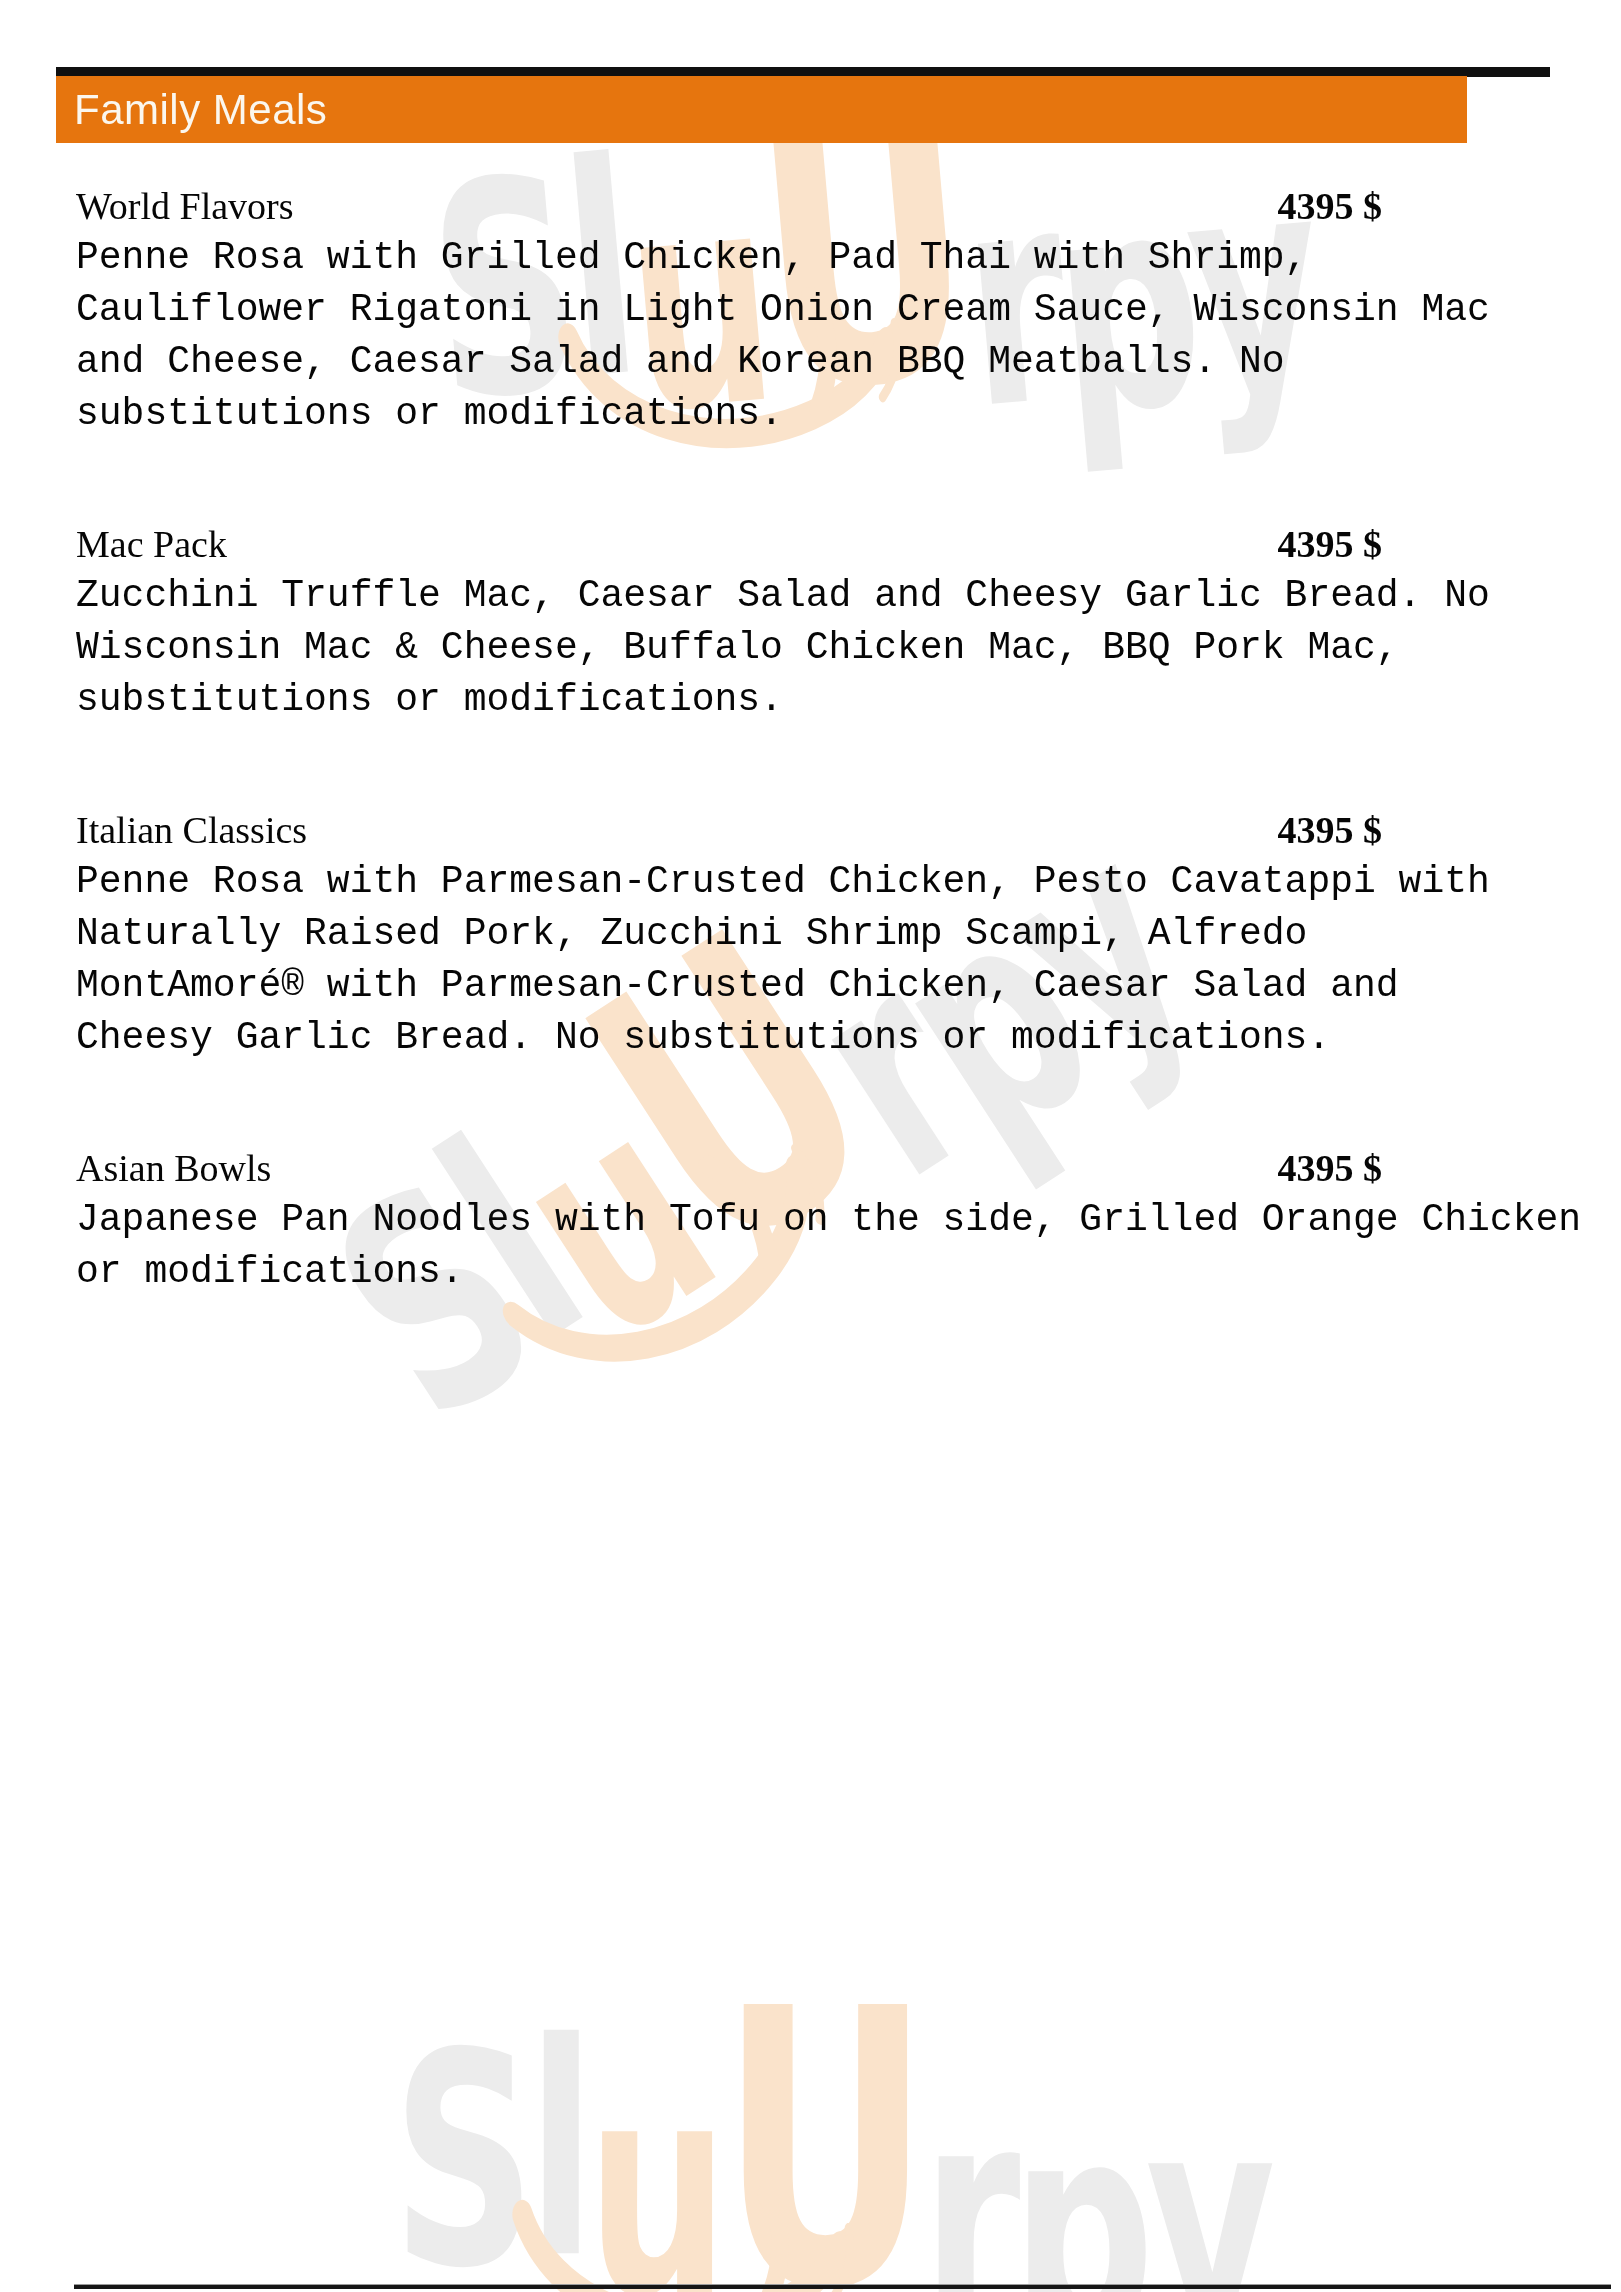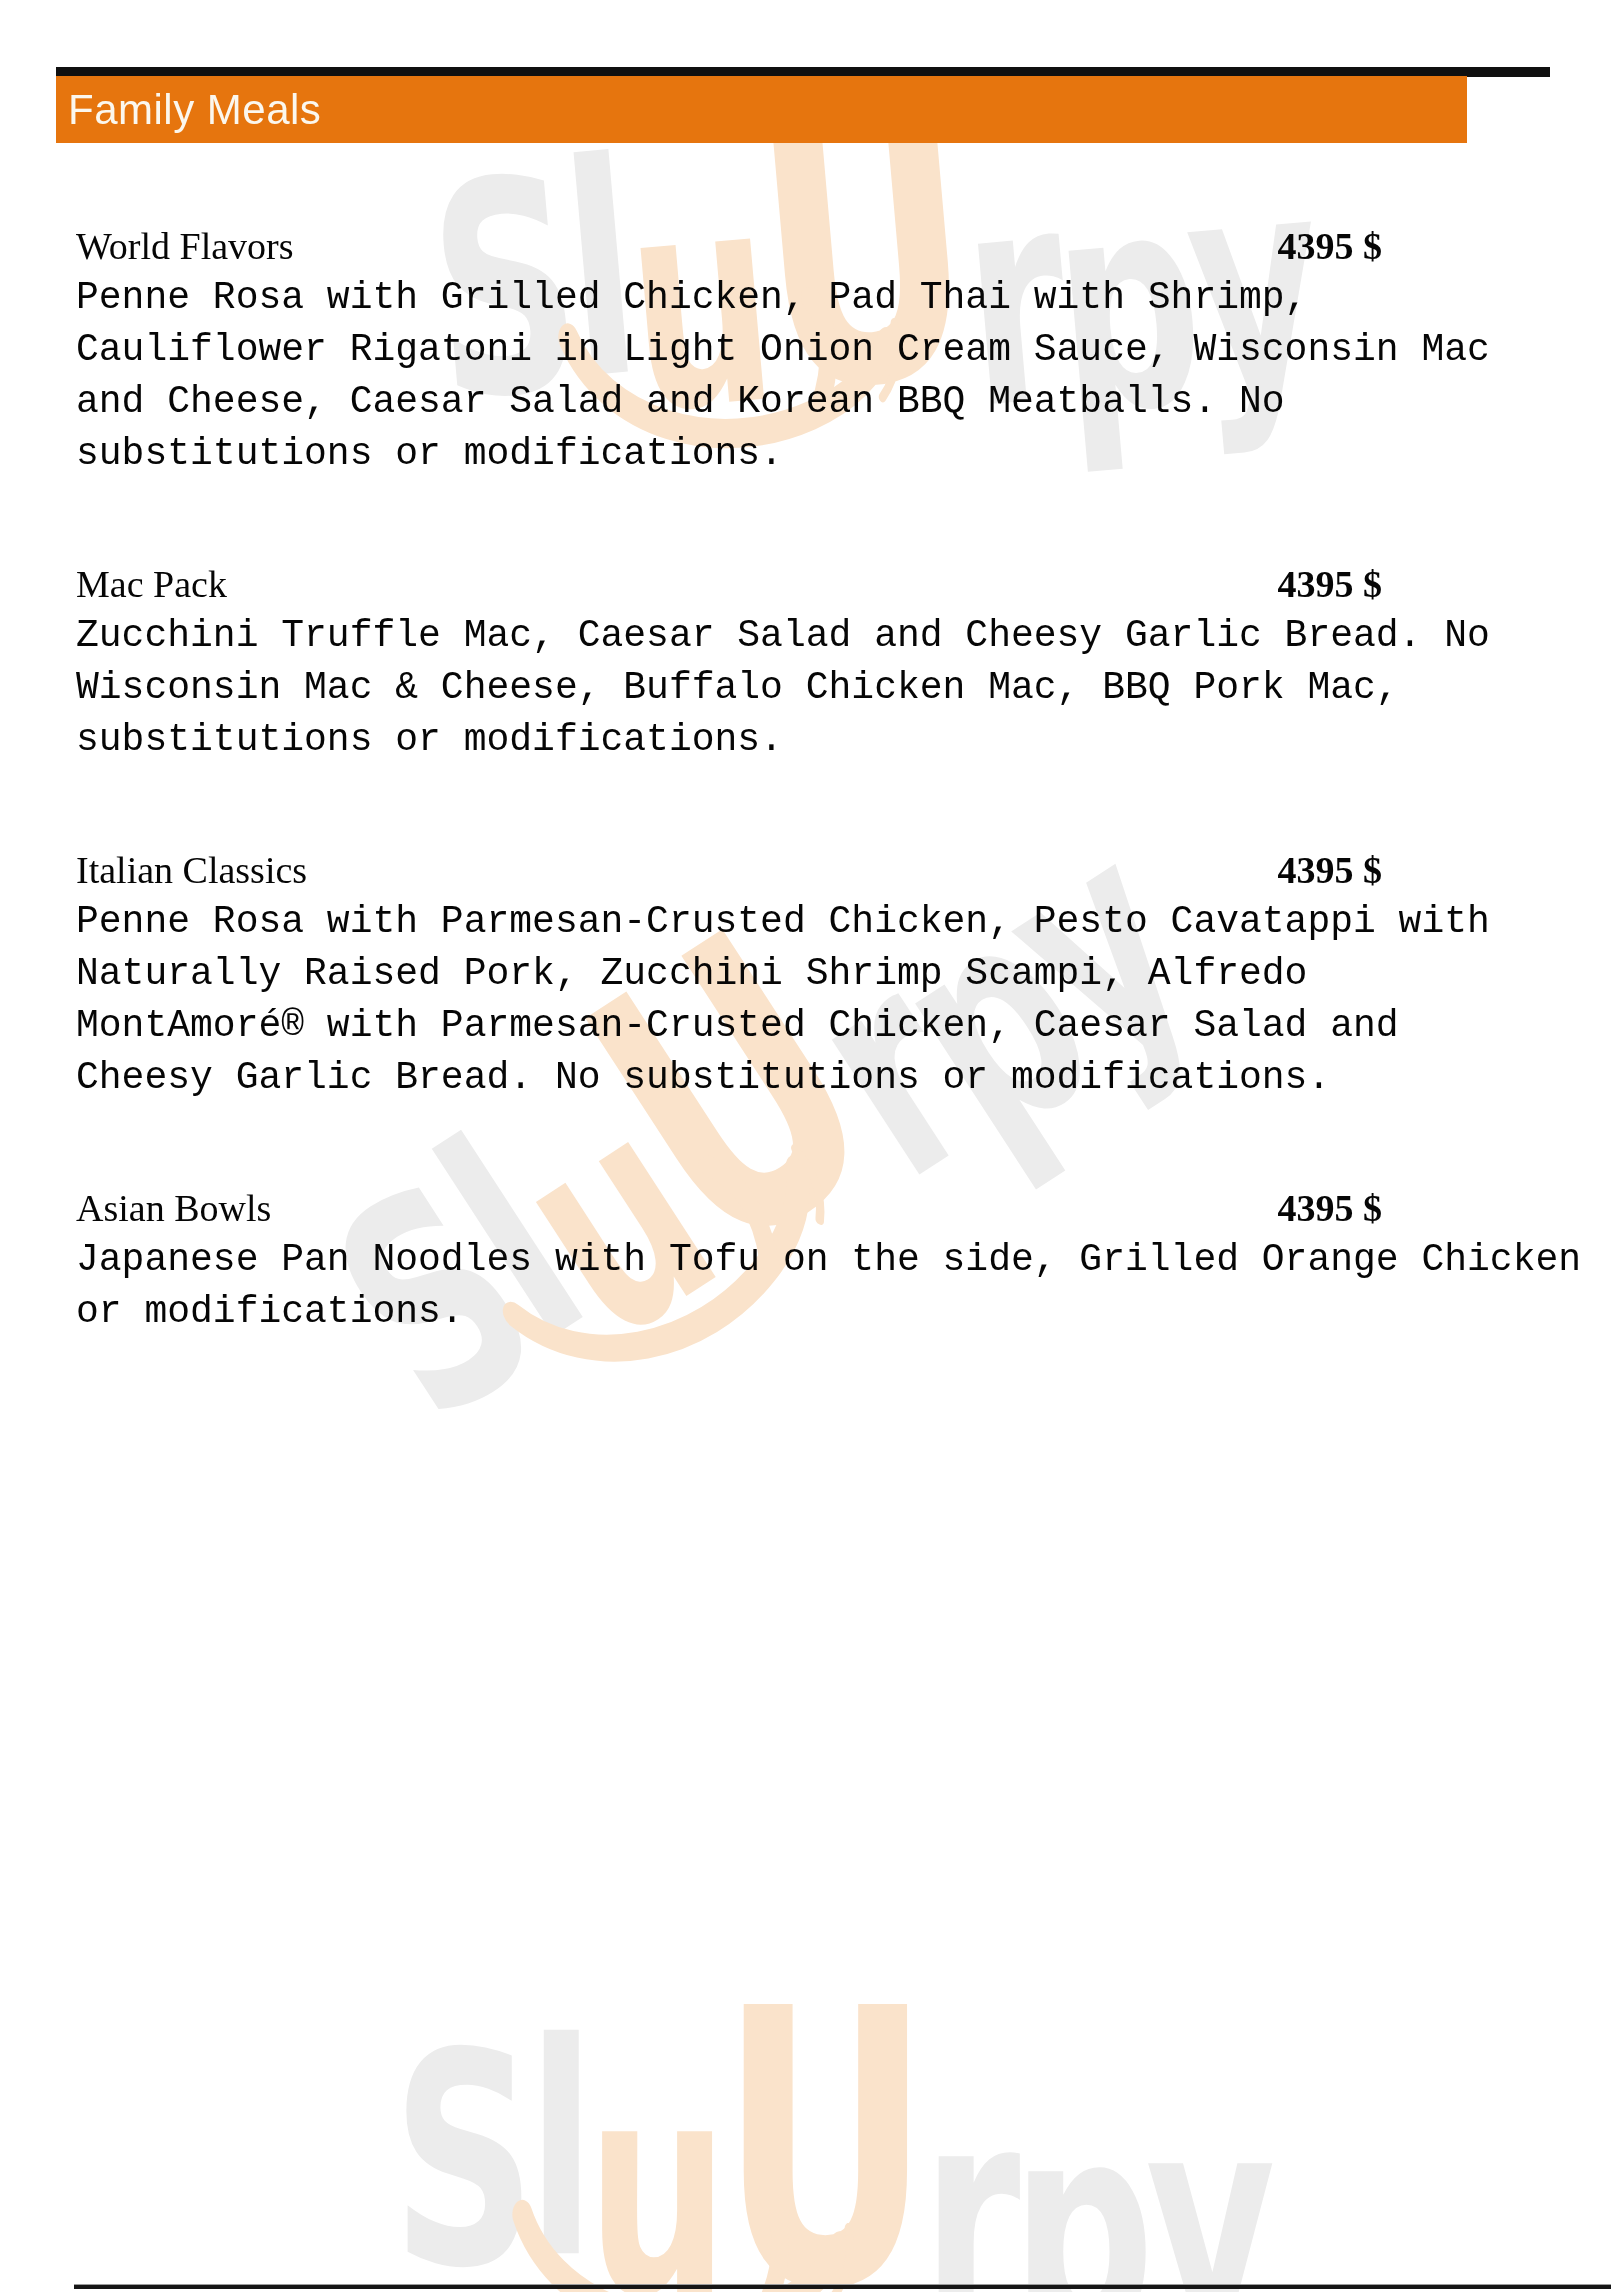--- a/index.html
+++ b/index.html
@@ -45,41 +45,41 @@
     position:absolute;left:56px;top:67px;
     width:1494px;height:9.8px;
     background:#101010;z-index:2;
   }
   .section-header{
     position:absolute;left:56px;top:76px;
     width:1411px;height:67px;
     background:#e6750e;
     z-index:2;
     display:flex;align-items:center;
-    padding-left:12px;box-sizing:border-box;
+    padding-left:18px;box-sizing:border-box;
   }
   .section-title{
     font-family:"Liberation Sans", sans-serif;
     font-size:42px;
     color:#fbf7ee;
     letter-spacing:0.5px;
   }
   .bottom-rule{
     position:absolute;left:74px;top:2284px;
     width:1537px;height:4.9px;
     background:linear-gradient(#9b9b9b 1px,#161616 1px);
     z-index:2;
   }
 
   
   .items{
     position:absolute;left:76px;top:180px;
     width:1306px;z-index:2;
   }
-  .item{margin-bottom:78px;margin-top:40px;}
+  .item{margin-bottom:78px;}
   .item-head{
     display:flex;
     justify-content:space-between;
     align-items:baseline;
     font-size:38px;
     line-height:52px;
   }
   .item-name{}
   .item-price{text-align:right;font-weight:bold;}
   .item-desc{font-size:38px;}

